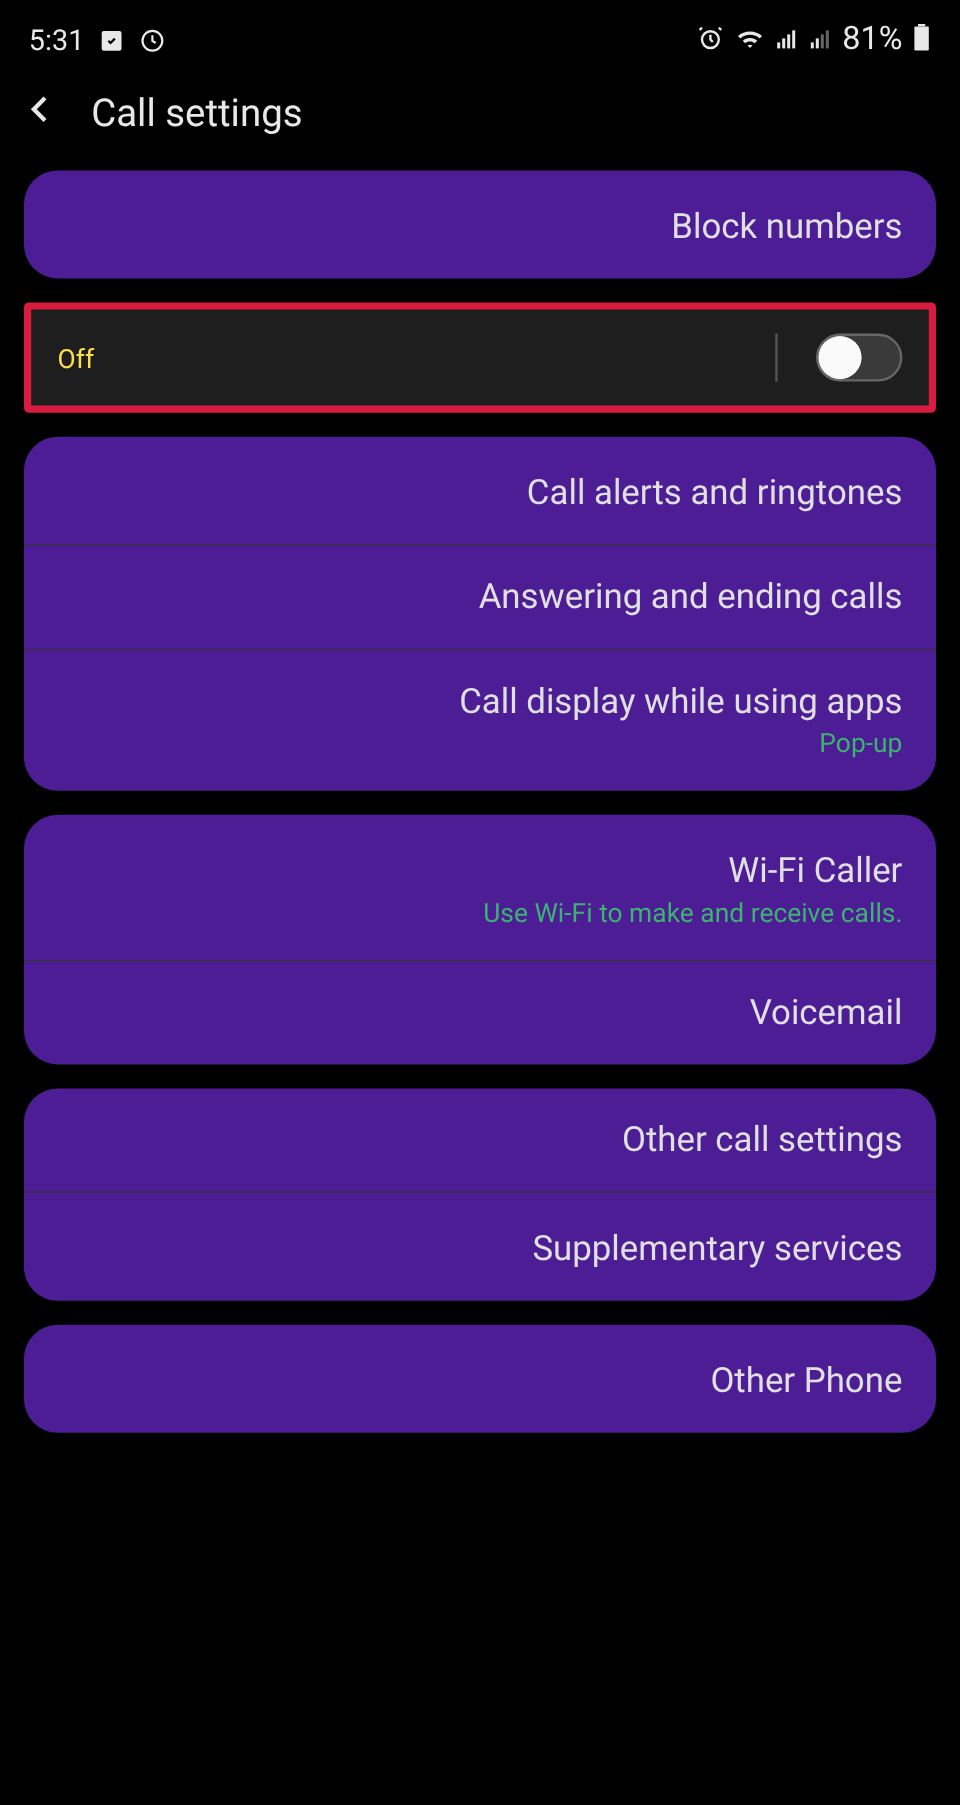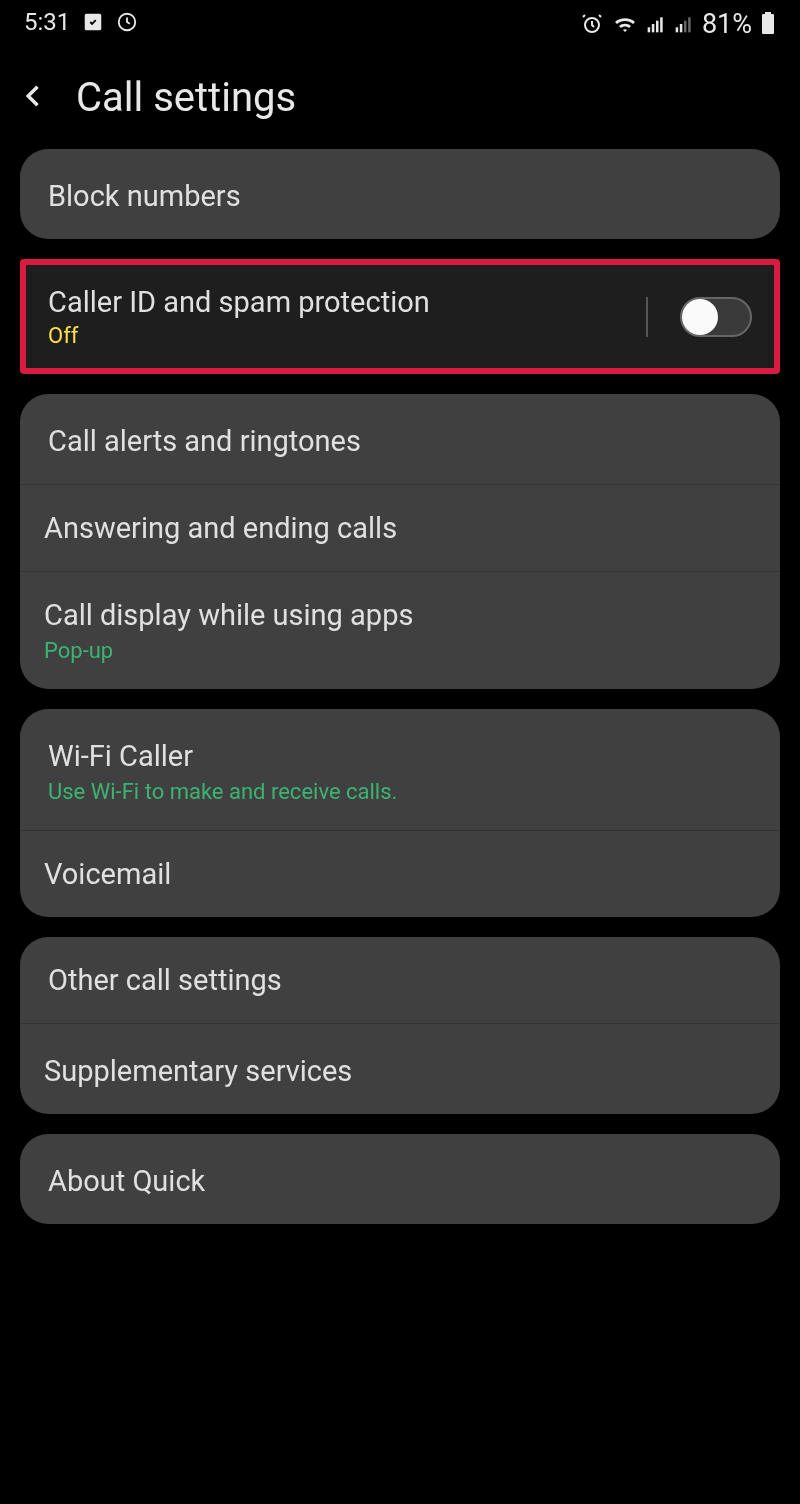--- a/index.html
+++ b/index.html
@@ -11,21 +11,21 @@
       width: 800px;
       height: 1504px;
       background: #000000;
       font-family: -apple-system, BlinkMacSystemFont, 'Segoe UI', Roboto, sans-serif;
       color: #e8e8e8;
       overflow: hidden;
     }
     .status-bar {
       display: flex;
       justify-content: space-between;
-      align-items: flex-start;
+      align-items: flex-end;
       padding: 8px 24px;
       height: 56px;
       font-size: 24px;
       color: #e8e8e8;
     }
     .status-left {
       display: flex;
       align-items: center;
       gap: 12px;
     }
@@ -44,32 +44,33 @@
       align-items: center;
       padding: 18px 20px 28px 20px;
       gap: 28px;
     }
     .back-arrow {
       font-size: 34px;
       color: #e8e8e8;
       cursor: pointer;
     }
     .header-title {
-      font-size: 40px;
+      font-size: 32px;
       font-weight: 400;
       color: #e8e8e8;
     }
     .content {
       padding: 0 20px;
     }
     .card {
-      background: #404040;
+      background: #4c1d95;
       border-radius: 28px;
       margin-bottom: 20px;
       overflow: hidden;
+      text-align: right;
     }
     .list-item {
       padding: 26px 28px;
       cursor: pointer;
     }
     .list-item + .list-item {
       border-top: 1px solid #333;
       padding-left: 24px;
     }
     .list-item-title {
@@ -208,21 +209,20 @@
 <div class="content">
 
   <div class="card">
     <div class="list-item card-first-item">
       <div class="list-item-title">Block numbers</div>
     </div>
   </div>
 
   <div class="highlighted-item">
     <div class="highlighted-content">
-      <div class="highlighted-title">Caller ID and spam protection</div>
       <div class="highlighted-status">Off</div>
     </div>
     <div class="divider-before">
       <div class="toggle"></div>
     </div>
   </div>
 
   <div class="card">
     <div class="list-item card-first-item">
       <div class="list-item-title">Call alerts and ringtones</div>
@@ -250,17 +250,17 @@
     <div class="list-item">
       <div class="list-item-title">Other call settings</div>
     </div>
     <div class="list-item card-first-item">
       <div class="list-item-title">Supplementary services</div>
     </div>
   </div>
 
   <div class="card">
     <div class="list-item card-first-item">
-      <div class="list-item-title">About Quick</div>
+      <div class="list-item-title">Other Phone</div>
     </div>
   </div>
 
 </div>
 
 </body></html>

